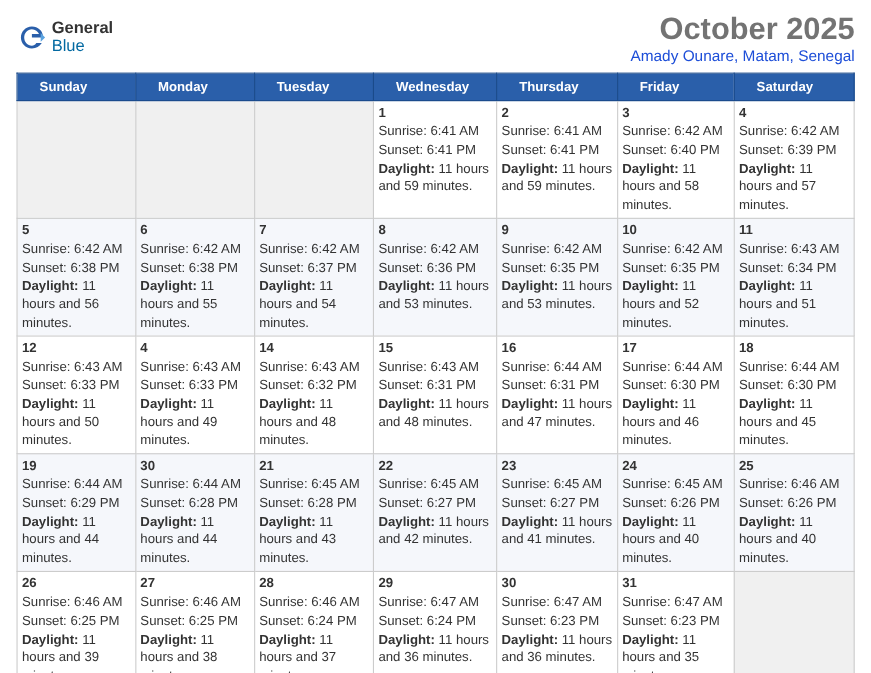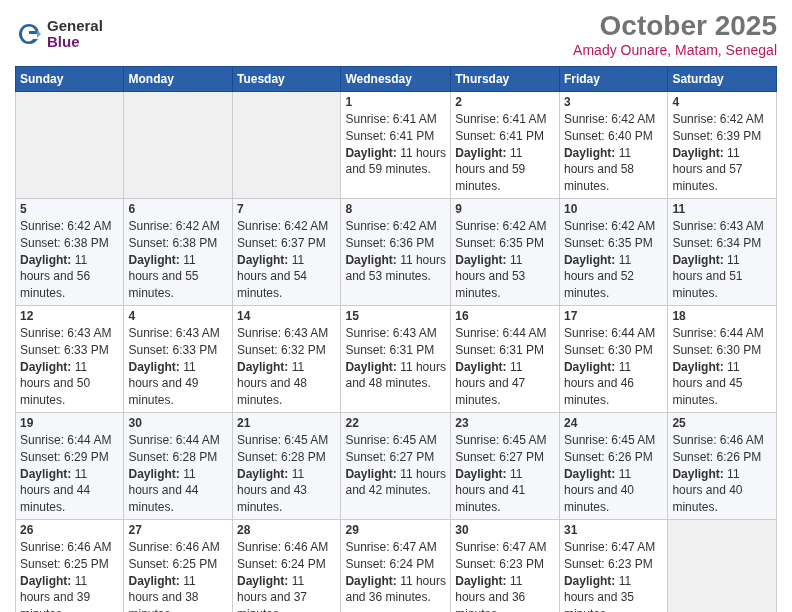--- a/index.html
+++ b/index.html
@@ -30,51 +30,51 @@
       flex-direction: column;
       line-height: 1.1;
     }
     .logo-general {
       font-size: 15px;
       font-weight: bold;
       color: #333;
     }
     .logo-blue {
       font-size: 15px;
-      font-weight: bold;
-      color: #701a75;
+      font-weight: normal;
+      color: #0369a1;
     }
     .logo-icon {
       width: 28px;
       height: 28px;
       margin-right: 4px;
     }
     .title-block {
       text-align: right;
     }
     .month-title {
       font-size: 28px;
       font-weight: bold;
       color: #737373;
     }
     .subtitle {
       font-size: 14px;
-      color: #be185d;
+      color: #1d4ed8;
     }
     .calendar {
       width: 100%;
       border-collapse: collapse;
       border: 1px solid #ccc;
     }
     .calendar th {
       background: #2a5faa;
       color: #fff;
       font-size: 12px;
       font-weight: bold;
-      padding: 5px 4px;
+      padding: 5px 20px;
       text-align: left;
       border: 1px solid #1a4a8a;
     }
     .calendar td {
       vertical-align: top;
       border: 1px solid #ccc;
       padding: 3px 4px;
       width: 113px;
       min-height: 80px;
       font-size: 10px;

